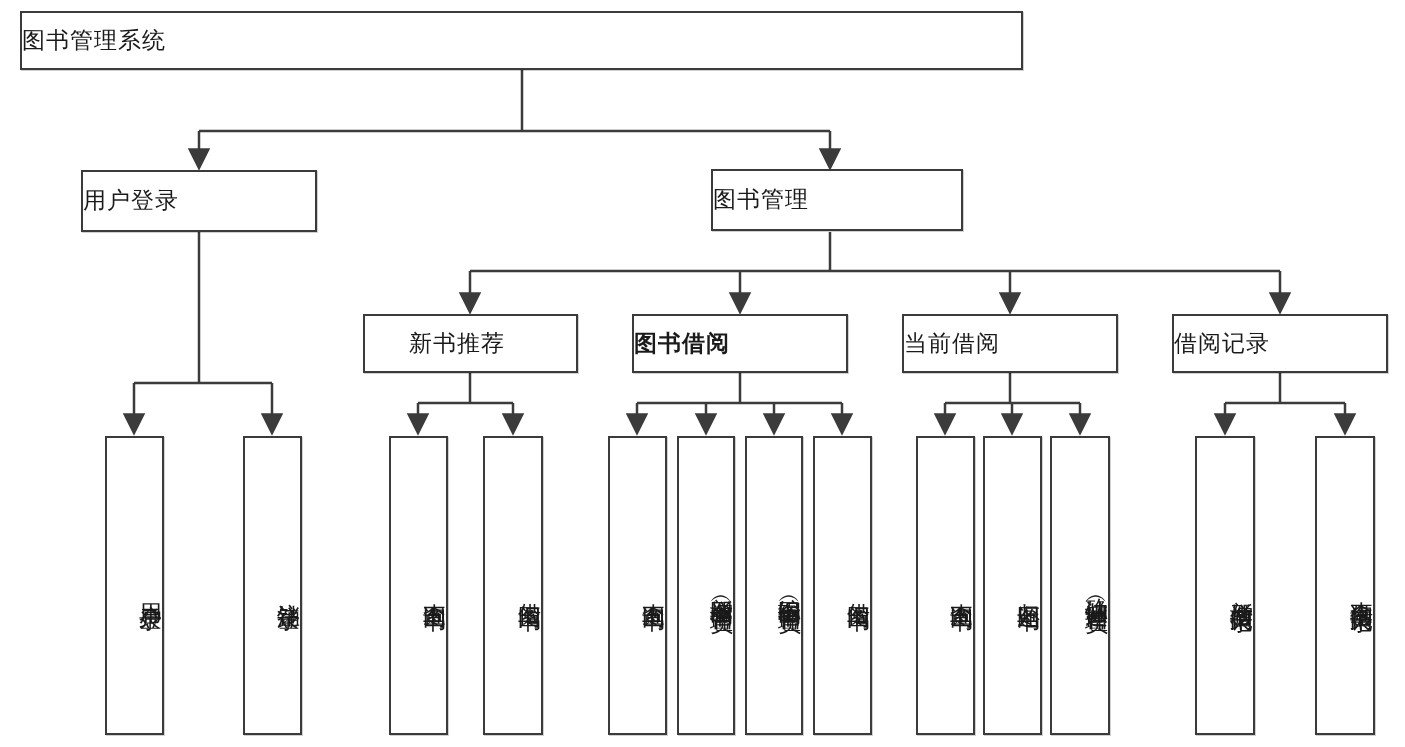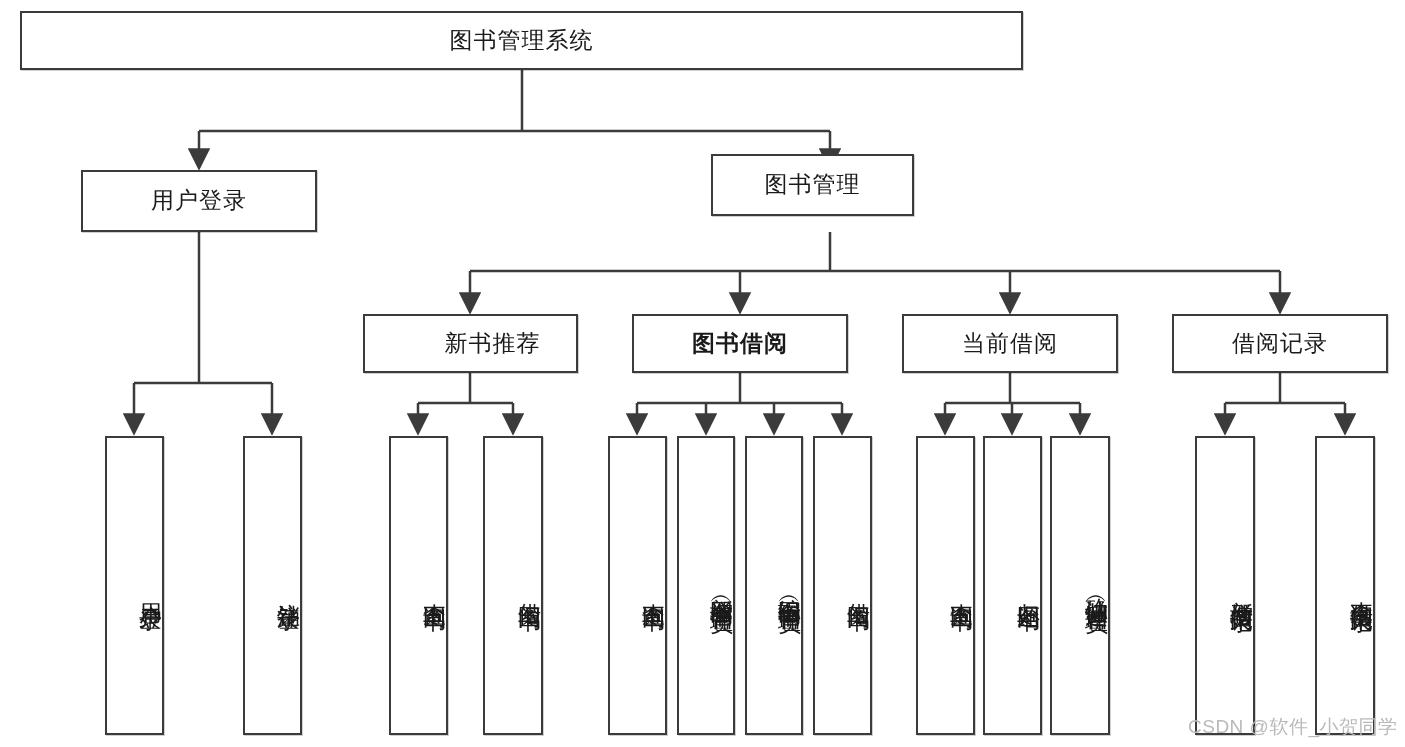--- a/index.html
+++ b/index.html
@@ -30,21 +30,20 @@
     pointer-events: none;
   }
   .node {
     position: absolute;
     box-sizing: border-box;
     border: 2.5px solid #3b3b3b;
     background: #ffffff;
     color: #1a1a1a;
     display: flex;
     align-items: center;
-    justify-content: center;
     text-align: center;
     box-shadow: 1px 1px 0 rgba(0,0,0,0.18);
   }
   .node-h {
     font-size: 23px;
     line-height: 1.1;
     letter-spacing: 1px;
     white-space: nowrap;
   }
   
@@ -129,21 +128,21 @@
   </svg>
 
   <div class="node node-h" style="left:20px; top:11px; width:1003px; height:59px;">
     <span>图书管理系统</span>
   </div>
 
   <div class="node node-h" style="left:81px; top:170px; width:236px; height:62px;">
     <span>用户登录</span>
   </div>
 
-  <div class="node node-h" style="left:711px; top:154px; width:203px; height:62px;">
+  <div class="node node-h" style="left:711px; top:169px; width:252px; height:62px;">
     <span>图书管理</span>
   </div>
 
   <div class="node node-h" style="left:363px; top:314px; width:215px; height:59px;padding-left:44px;">
     <span>新书推荐</span>
   </div>
 
   <div class="node node-h" style="left:632px; top:314px; width:216px; height:59px;font-weight:bold;">
     <span>图书借阅</span>
   </div>
@@ -201,15 +200,14 @@
   </div>
 
   <div class="node node-v" style="left:1195px; top:436px; width:60px; height:299px;">
     <span class="vlabel">新增借阅记录</span>
   </div>
 
   <div class="node node-v" style="left:1315px; top:436px; width:60px; height:299px;">
     <span class="vlabel">查询借阅记录</span>
   </div>
 
-  <div class="watermark">CSDN @软件_小贺同学</div>
 
 </div>
 
 </body></html>

